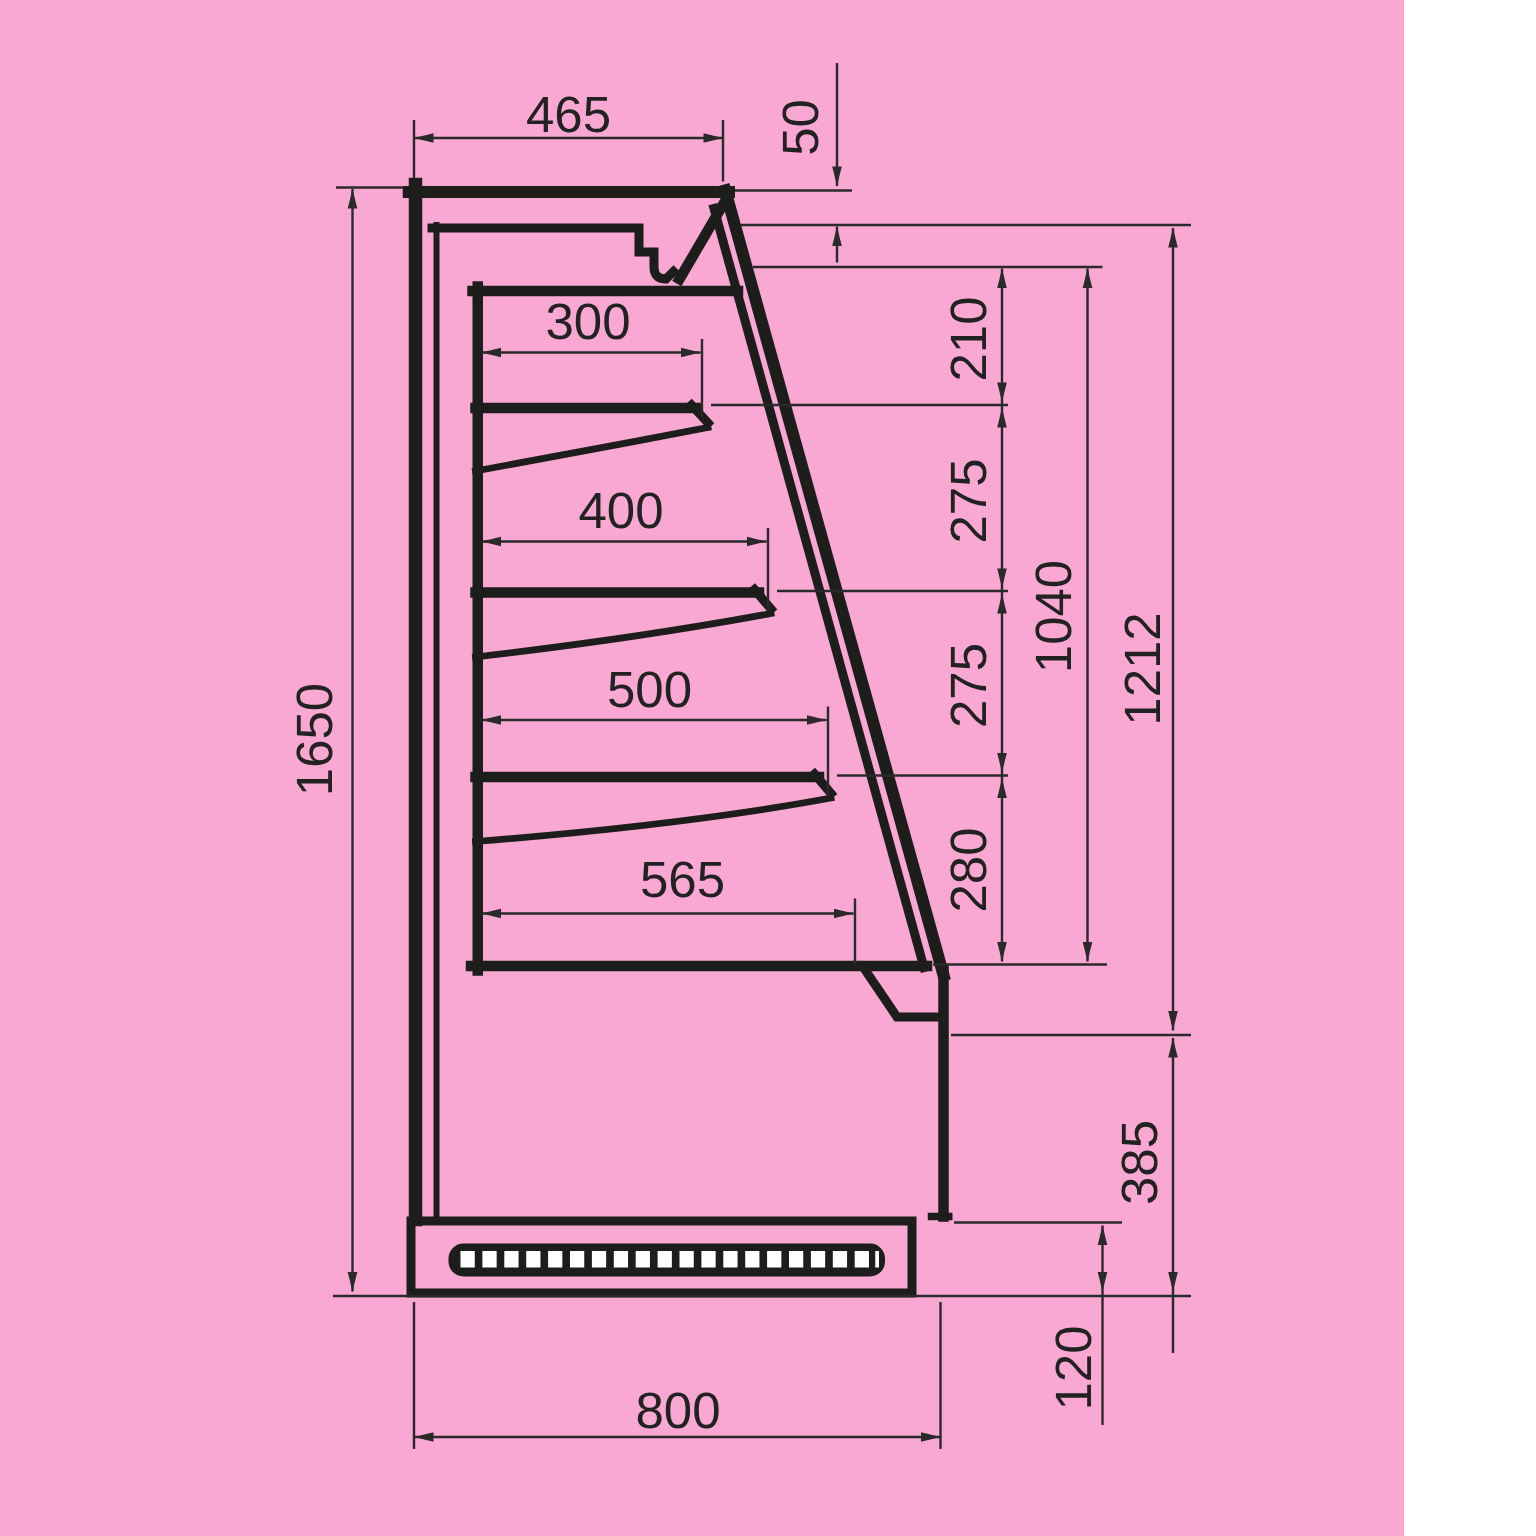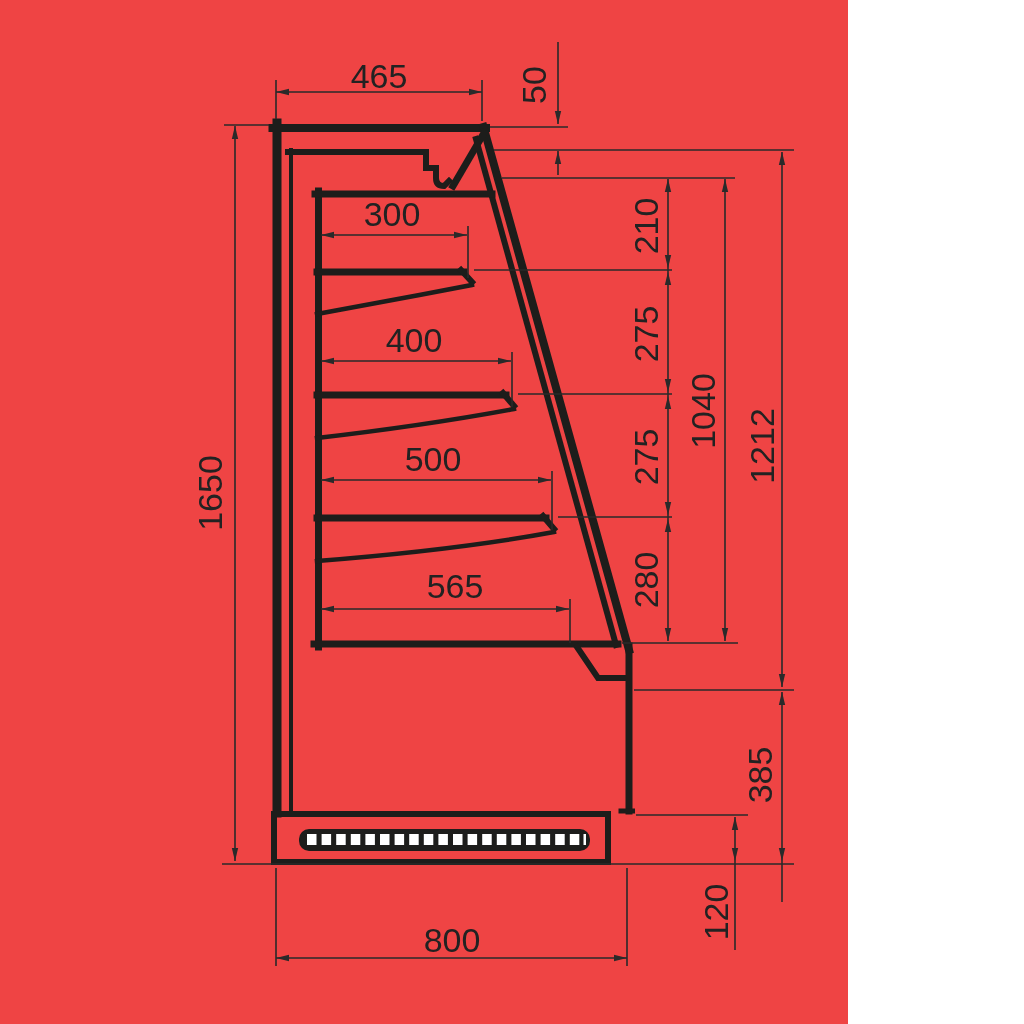--- a/index.html
+++ b/index.html
@@ -5,23 +5,23 @@
   html, body {
     margin: 0;
     padding: 0;
     background: #ffffff;
     width: 1024px;
     height: 1024px;
     font-family: "Liberation Sans", sans-serif;
   }
   .stage {
     position: relative;
-    width: 848px;
+    width: 936px;
     height: 1024px;
-    background: #ef4444;
+    background: #f9a8d4;
   }
   svg { display: block; }
   .struct {
     stroke: #1d1d1b;
     fill: none;
     stroke-linecap: square;
     stroke-linejoin: miter;
   }
   .dimline {
     stroke: #2a2a2a;

